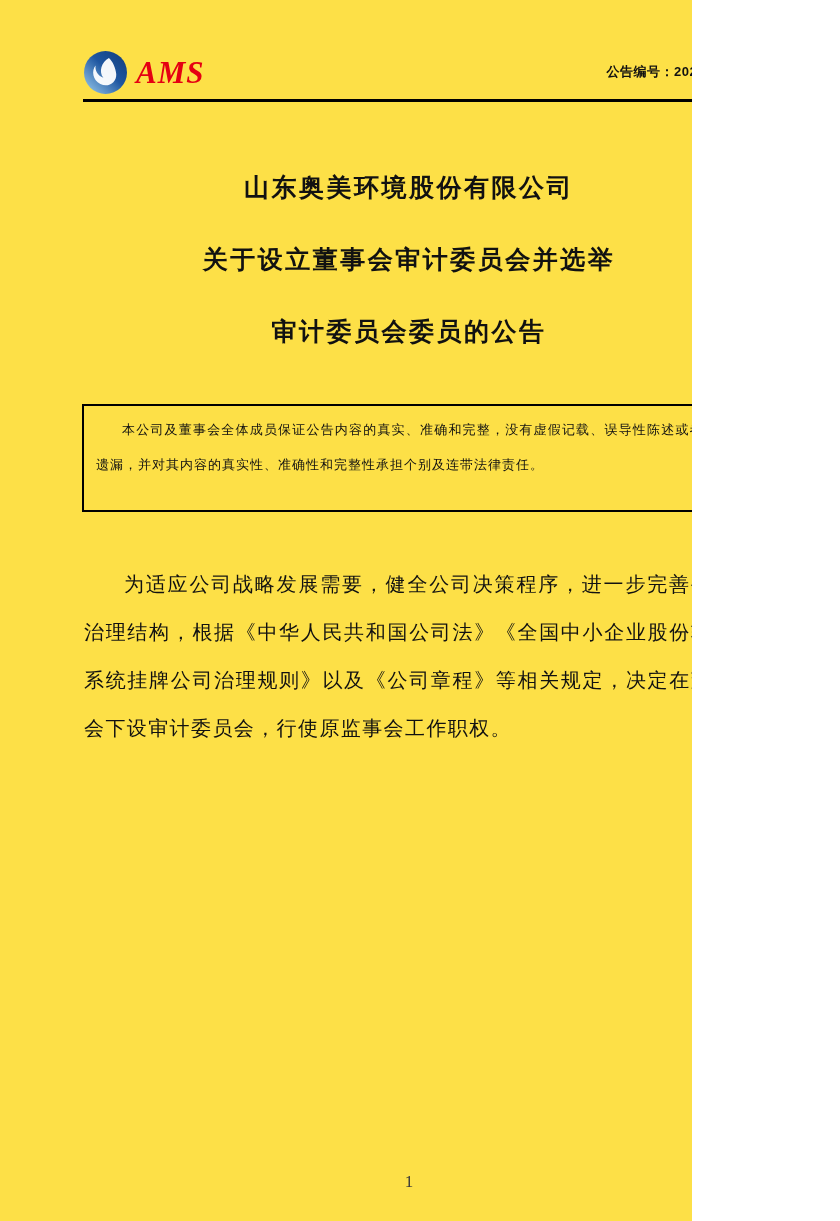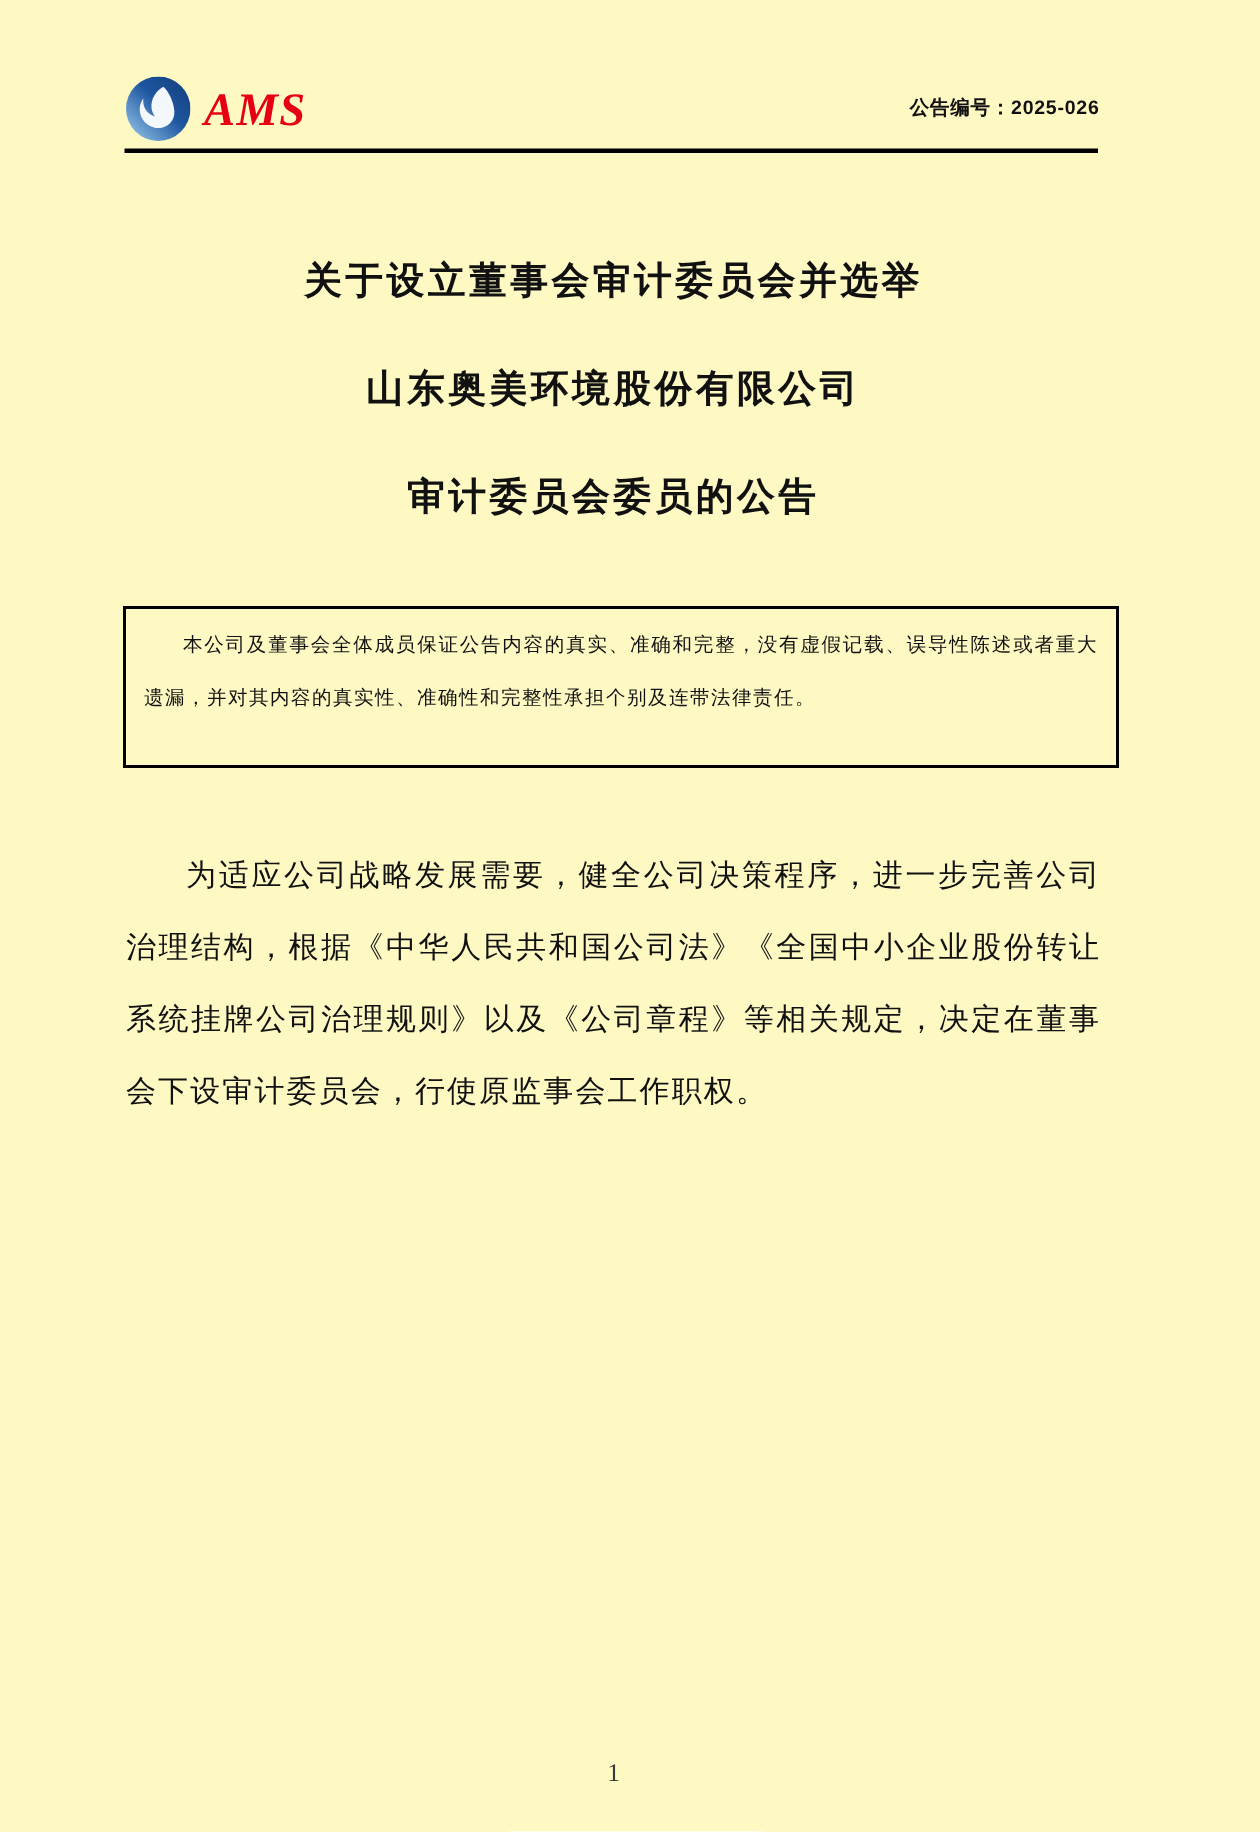--- a/index.html
+++ b/index.html
@@ -1,21 +1,21 @@
 <!DOCTYPE html>
 <html><head>
 <meta charset="utf-8">
 <style>
   * { box-sizing: border-box; }
   html, body { margin: 0; padding: 0; background: #ffffff; }
   .page {
     position: relative;
-    width: 840px;
+    width: 692px;
     height: 1221px;
-    background: #fef9c3;
+    background: #fde047;
     font-family: "Liberation Serif", serif;
     color: #111111;
     overflow: hidden;
   }
 
   
   .header-row {
     position: absolute;
     left: 84px;
     top: 48px;
@@ -147,22 +147,22 @@
       </svg>
       <span class="logo-text" style="color: rgb(229, 0, 18);">AMS</span>
     </div>
     <div class="announce-no">公告编号：2025-026</div>
   </div>
 
   <div class="header-rule"></div>
 
 
   <div class="title-block">
+      <div class="title-line">山东奥美环境股份有限公司</div>
       <div class="title-line">关于设立董事会审计委员会并选举</div>
-      <div class="title-line">山东奥美环境股份有限公司</div>
       <div class="title-line">审计委员会委员的公告</div>
     </div>
 
   <div class="disclaimer-box">
     <p>本公司及董事会全体成员保证公告内容的真实、准确和完整，没有虚假记载、误导性陈述或者重大遗漏，并对其内容的真实性、准确性和完整性承担个别及连带法律责任。</p>
   </div>
 
 
   <div class="body-paragraphs">
       <p class="body-paragraph">为适应公司战略发展需要，健全公司决策程序，进一步完善公司治理结构，根据《中华人民共和国公司法》《全国中小企业股份转让系统挂牌公司治理规则》以及《公司章程》等相关规定，决定在董事会下设审计委员会，行使原监事会工作职权。</p>

